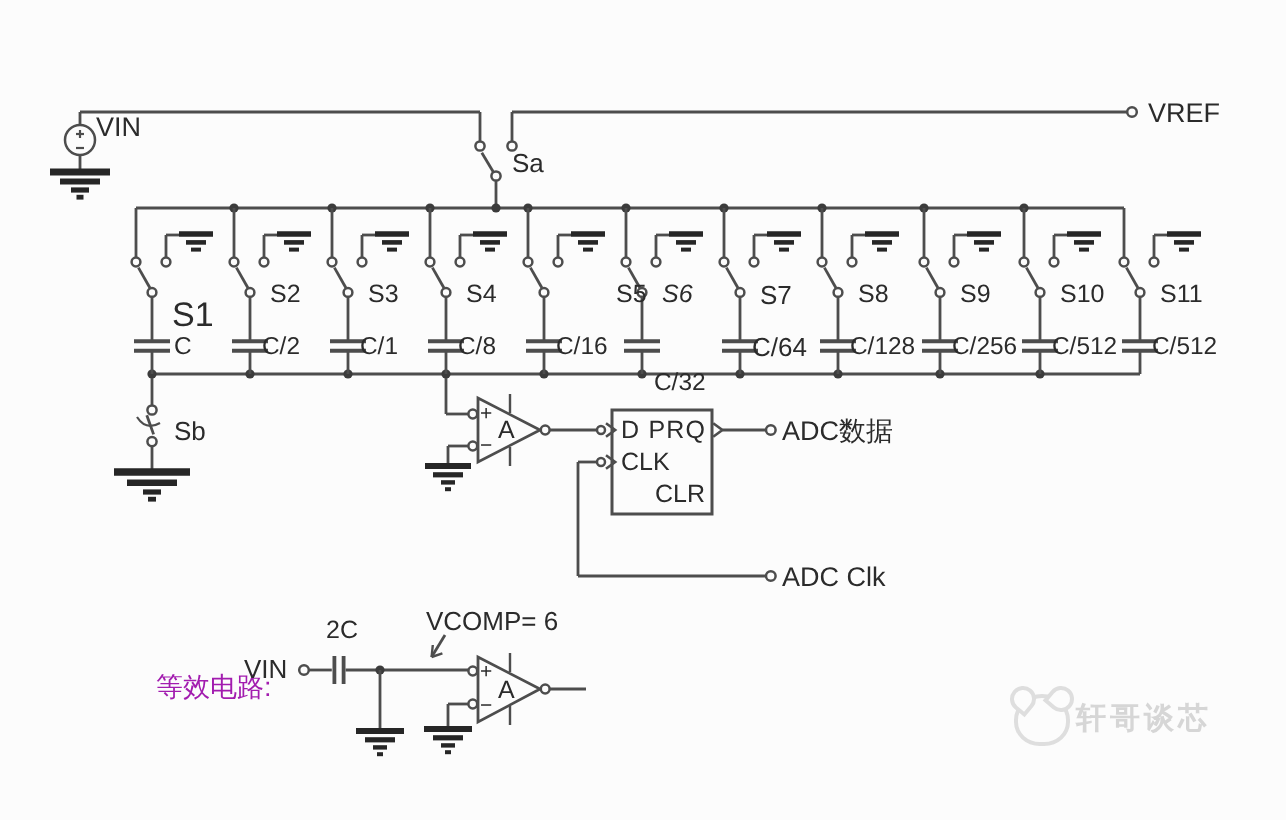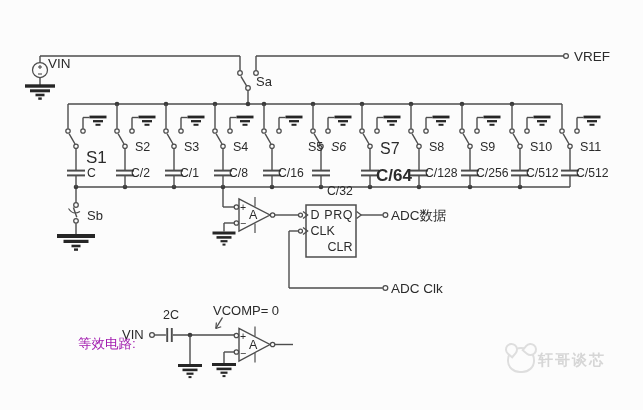--- a/index.html
+++ b/index.html
@@ -295,41 +295,41 @@
   <div class="lbl" style="left:310.5px;top:209px;font-size:12.5px;letter-spacing:.6px">D PRQ</div>
   <div class="lbl" style="left:310.5px;top:225px;font-size:12.5px">CLK</div>
   <div class="lbl" style="left:327.5px;top:241px;font-size:12.5px">CLR</div>
 
   <div class="lbl" style="left:391px;top:208.5px;font-size:13.5px">ADC数据</div>
   <div class="lbl" style="left:391px;top:281.5px;font-size:13.5px">ADC Clk</div>
 
   <div class="lbl" style="left:78px;top:336.5px;font-size:13.5px;color:#a21caf">等效电路:</div>
   <div class="lbl" style="left:122px;top:327.5px;font-size:13px">VIN</div>
   <div class="lbl" style="left:163px;top:309px;font-size:12.5px">2C</div>
-  <div class="lbl" style="left:213px;top:303.5px;font-size:13px">VCOMP= 0</div>
+  <div class="lbl" style="left:213px;top:303.5px;font-size:13px">VCOMP= 6</div>
   <div class="lbl" style="left:249px;top:338.5px;font-size:12.5px">A</div>
   <div class="lbl" style="left:240px;top:331px;font-size:10.5px">+</div>
   <div class="lbl" style="left:240px;top:347.5px;font-size:10.5px">−</div>
 
   <div id="wm-logo"></div>
   <div class="lbl wm" style="left:538px;top:352px;font-size:15px">轩哥谈芯</div>
 <div class="lbl" style="left: 86px; top: 149px; font-size: 17px;">S1</div>
     <div class="lbl" style="left: 87px; top: 166.5px; font-size: 12.2px;">C</div>
     <div class="lbl" style="left: 135px; top: 140.5px; font-size: 12.5px;">S2</div>
     <div class="lbl" style="left: 131px; top: 166.5px; font-size: 12.2px;">C/2</div>
     <div class="lbl" style="left: 184px; top: 140.5px; font-size: 12.5px;">S3</div>
     <div class="lbl" style="left: 180px; top: 166.5px; font-size: 12.2px;">C/1</div>
     <div class="lbl" style="left: 233px; top: 140.5px; font-size: 12.5px;">S4</div>
     <div class="lbl" style="left: 229px; top: 166.5px; font-size: 12.2px;">C/8</div>
     <div class="lbl" style="left: 268px; top: 140.5px; font-size: 12.5px; margin-left: 40px;">S5</div>
     <div class="lbl" style="left: 278px; top: 166.5px; font-size: 12.2px;">C/16</div>
     <div class="lbl" style="left: 331px; top: 140.5px; font-size: 12.5px; font-style: italic;">S6</div>
     <div class="lbl" style="left: 327px; top: 166.5px; font-size: 12.2px; margin-top: 18px;">C/32</div>
-    <div class="lbl" style="left: 380px; top: 140.5px; font-size: 16px; text-align: center;">S7</div>
-    <div class="lbl" style="left: 376px; top: 166.5px; font-size: 17px; font-weight: bold;">C/64</div>
+    <div class="lbl" style="left: 380px; top: 140.5px; font-size: 13px; text-align: center;">S7</div>
+    <div class="lbl" style="left: 376px; top: 166.5px; font-size: 13px;">C/64</div>
     <div class="lbl" style="left: 429px; top: 140.5px; font-size: 12.5px;">S8</div>
     <div class="lbl" style="left: 425px; top: 166.5px; font-size: 12.2px;">C/128</div>
     <div class="lbl" style="left: 480px; top: 140.5px; font-size: 12.5px;">S9</div>
     <div class="lbl" style="left: 476px; top: 166.5px; font-size: 12.2px;">C/256</div>
     <div class="lbl" style="left: 530px; top: 140.5px; font-size: 12.5px;">S10</div>
     <div class="lbl" style="left: 526px; top: 166.5px; font-size: 12.2px;">C/512</div>
     <div class="lbl" style="left: 580px; top: 140.5px; font-size: 12.5px;">S11</div>
     <div class="lbl" style="left: 576px; top: 166.5px; font-size: 12.2px;">C/512</div>
   </div>
 

